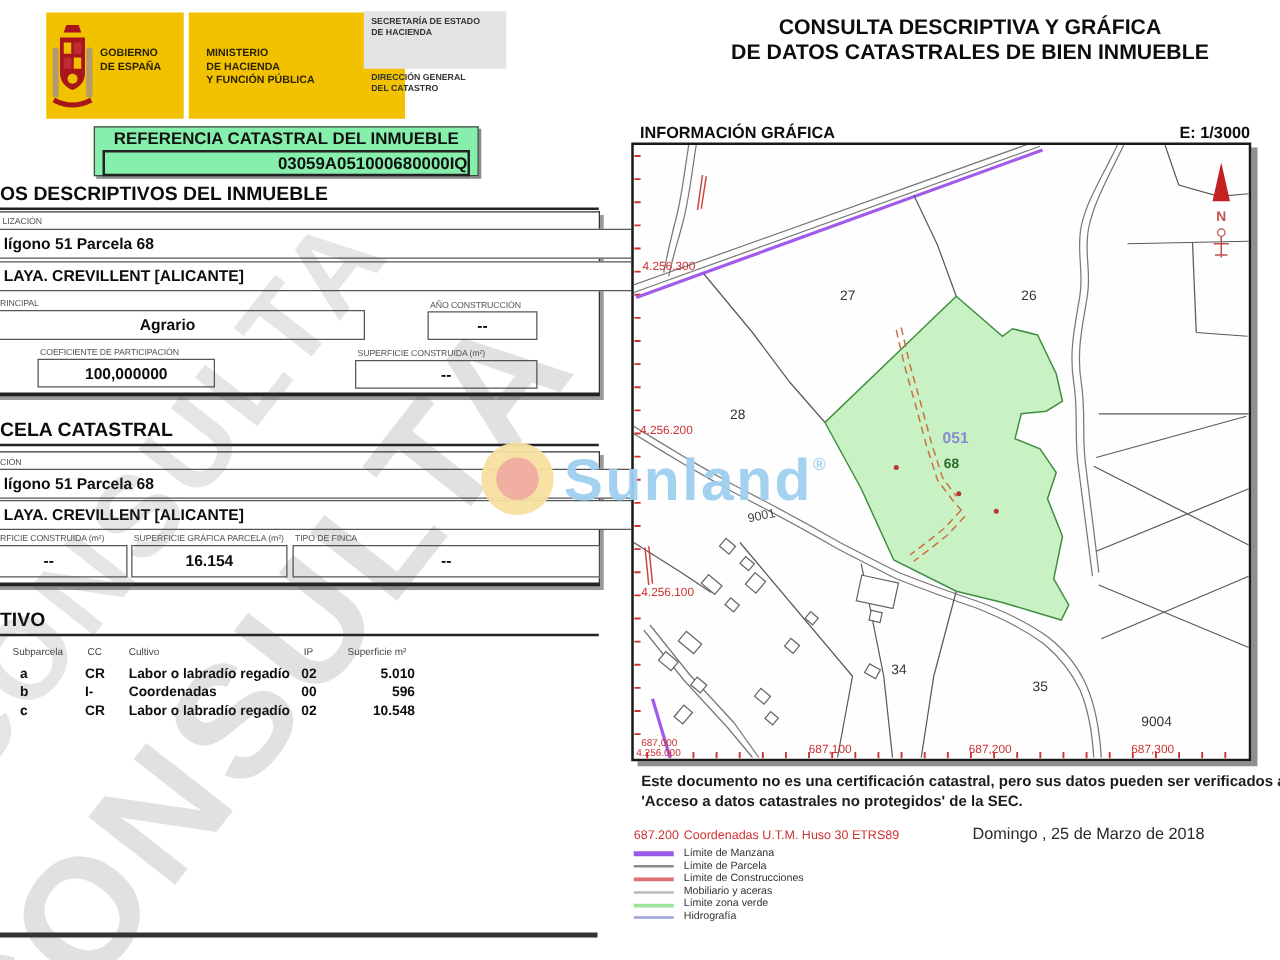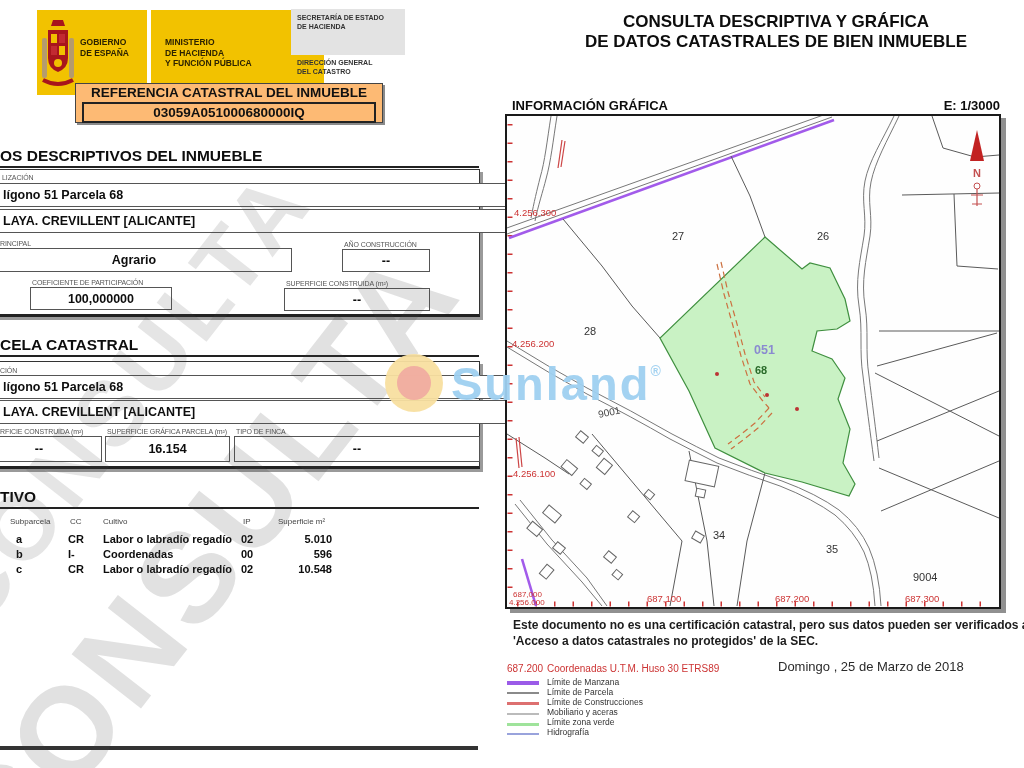--- a/index.html
+++ b/index.html
@@ -9,25 +9,25 @@
   
   .ybox{position:absolute;background:#F2C200;margin-left:37px;}
   .gob-txt{position:absolute;font-size:8.5px;font-weight:bold;color:#2d2300;line-height:1.25;}
   .graybox{position:absolute;background:#E3E3E3;font-size:7px;font-weight:bold;color:#333;
            line-height:1.35;padding:4px 0 0 6px;}
   .dg-txt{position:absolute;font-size:7px;font-weight:bold;color:#333;line-height:1.35;}
   
   .main-title{position:absolute;left:560px;top:12px;width:432px;text-align:center;
               font-size:17px;font-weight:bold;color:#0d0d0d;line-height:1.2;}
   
-  .refbox{position:absolute;left:75px;top:83px;width:306px;height:38px;border:1.5px solid #444;
-          box-shadow:2px 2px 0 #8a8a8a;background:#fdba74;}
+  .refbox{position:absolute;left:75px;top:101px;width:306px;height:38px;border:1.5px solid #444;
+          box-shadow:2px 2px 0 #8a8a8a;background:#86efac;}
   .reftitle{position:absolute;left:0;top:1px;width:100%;text-align:center;font-size:13.5px;font-weight:bold;}
   .refval{position:absolute;left:6px;right:6px;top:18px;height:17px;border:2px solid #222;
-          text-align:center;font-size:13.5px;font-weight:bold;line-height:17px;}
+          text-align:right;font-size:13.5px;font-weight:bold;line-height:17px;}
   
   .sechead{position:absolute;font-size:15.5px;font-weight:bold;color:#0d0d0d;white-space:nowrap;}
   .secline{position:absolute;height:1.5px;background:#222;}
   .obox{position:absolute;border:1.5px solid #333;border-bottom:3.5px solid #222;
         box-shadow:3px 3px 0 #9a9a9a;background:transparent;}
   .lbl{position:absolute;font-size:7px;color:#555;white-space:nowrap;letter-spacing:-0.1px;}
   .fieldbox{position:absolute;border:1px solid #555;background:#fff;font-weight:bold;
             font-size:12.5px;color:#0d0d0d;display:flex;align-items:center;}
   .fb-left{padding-left:26px;justify-content:flex-start;}
   .fb-center{justify-content:center;}

